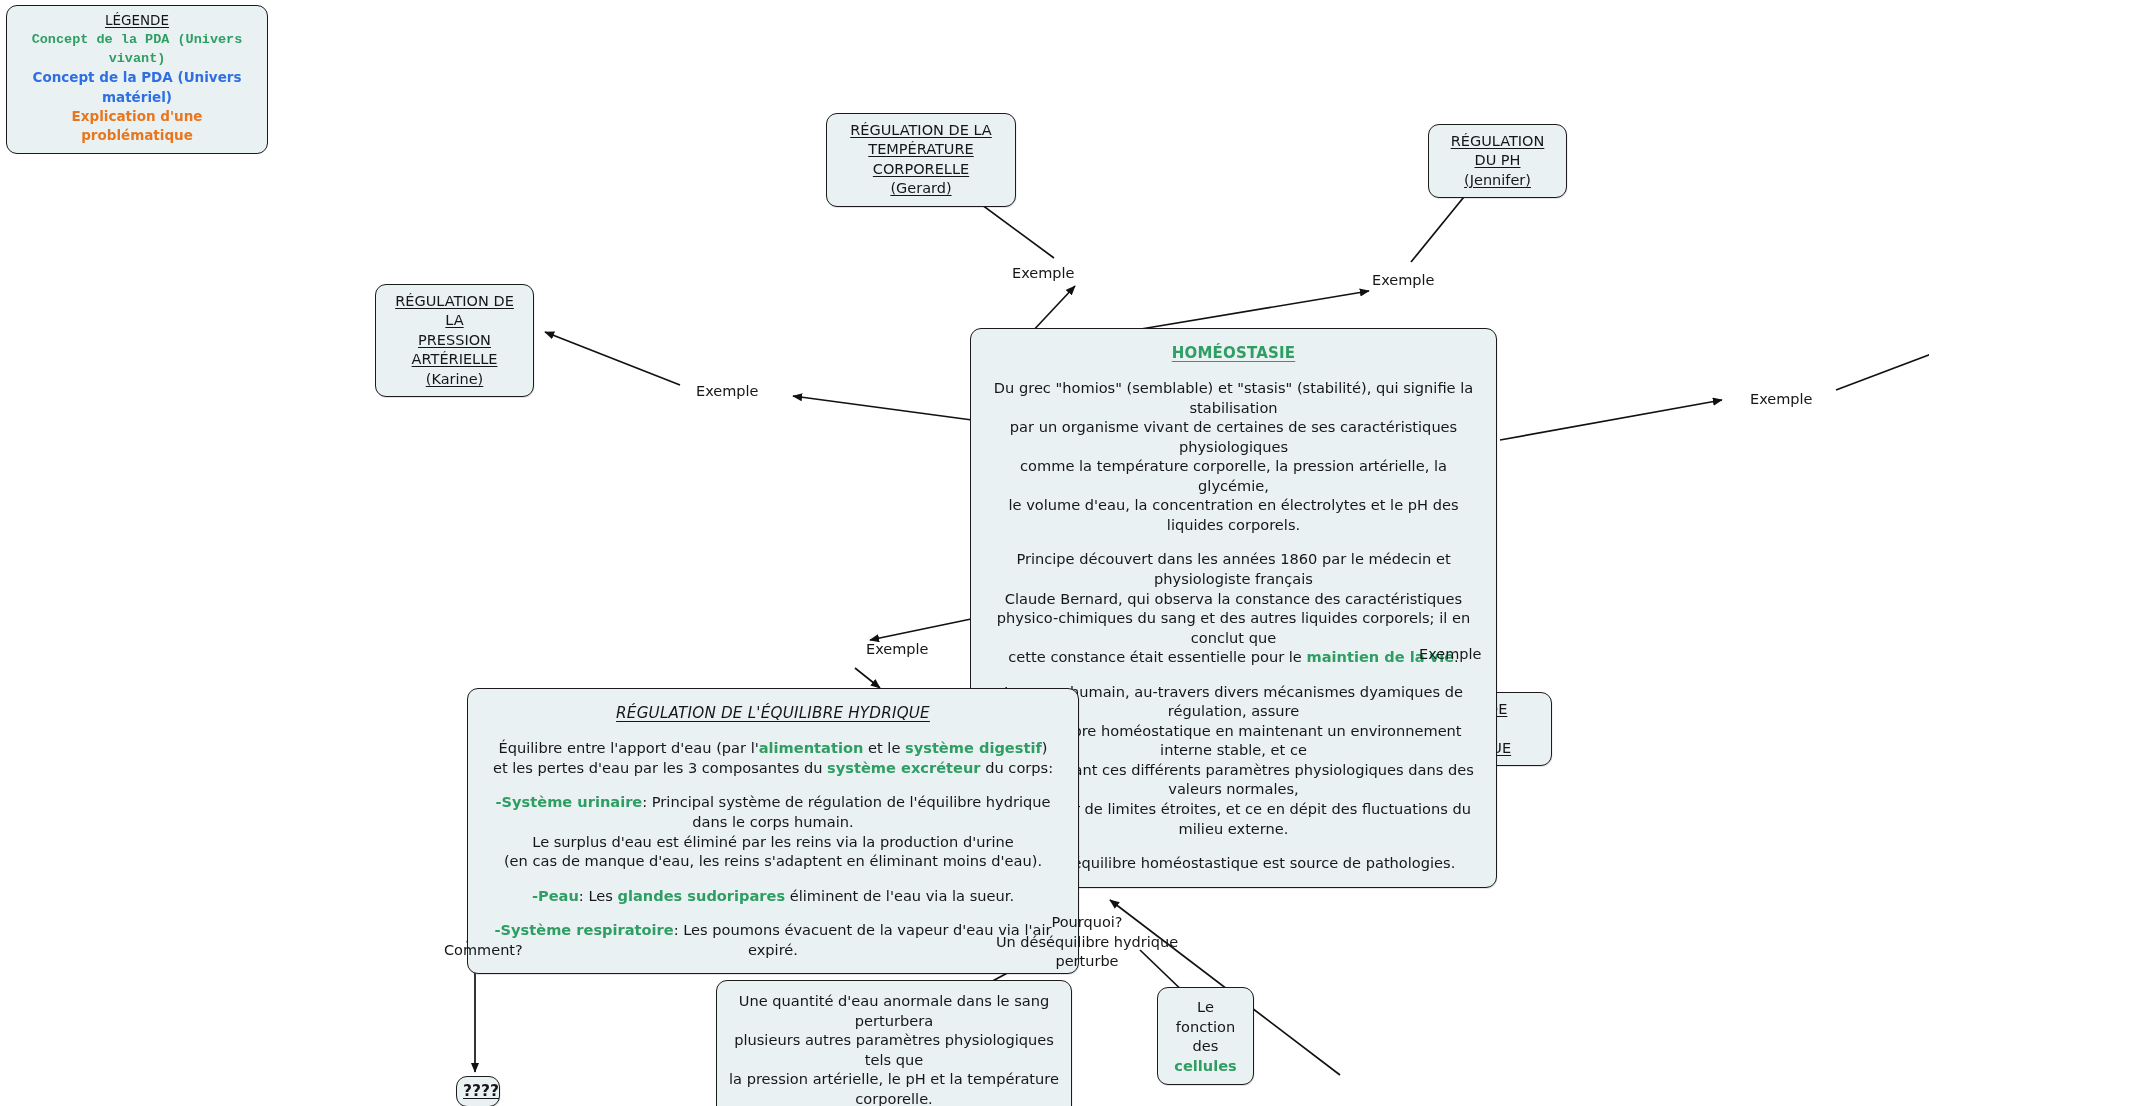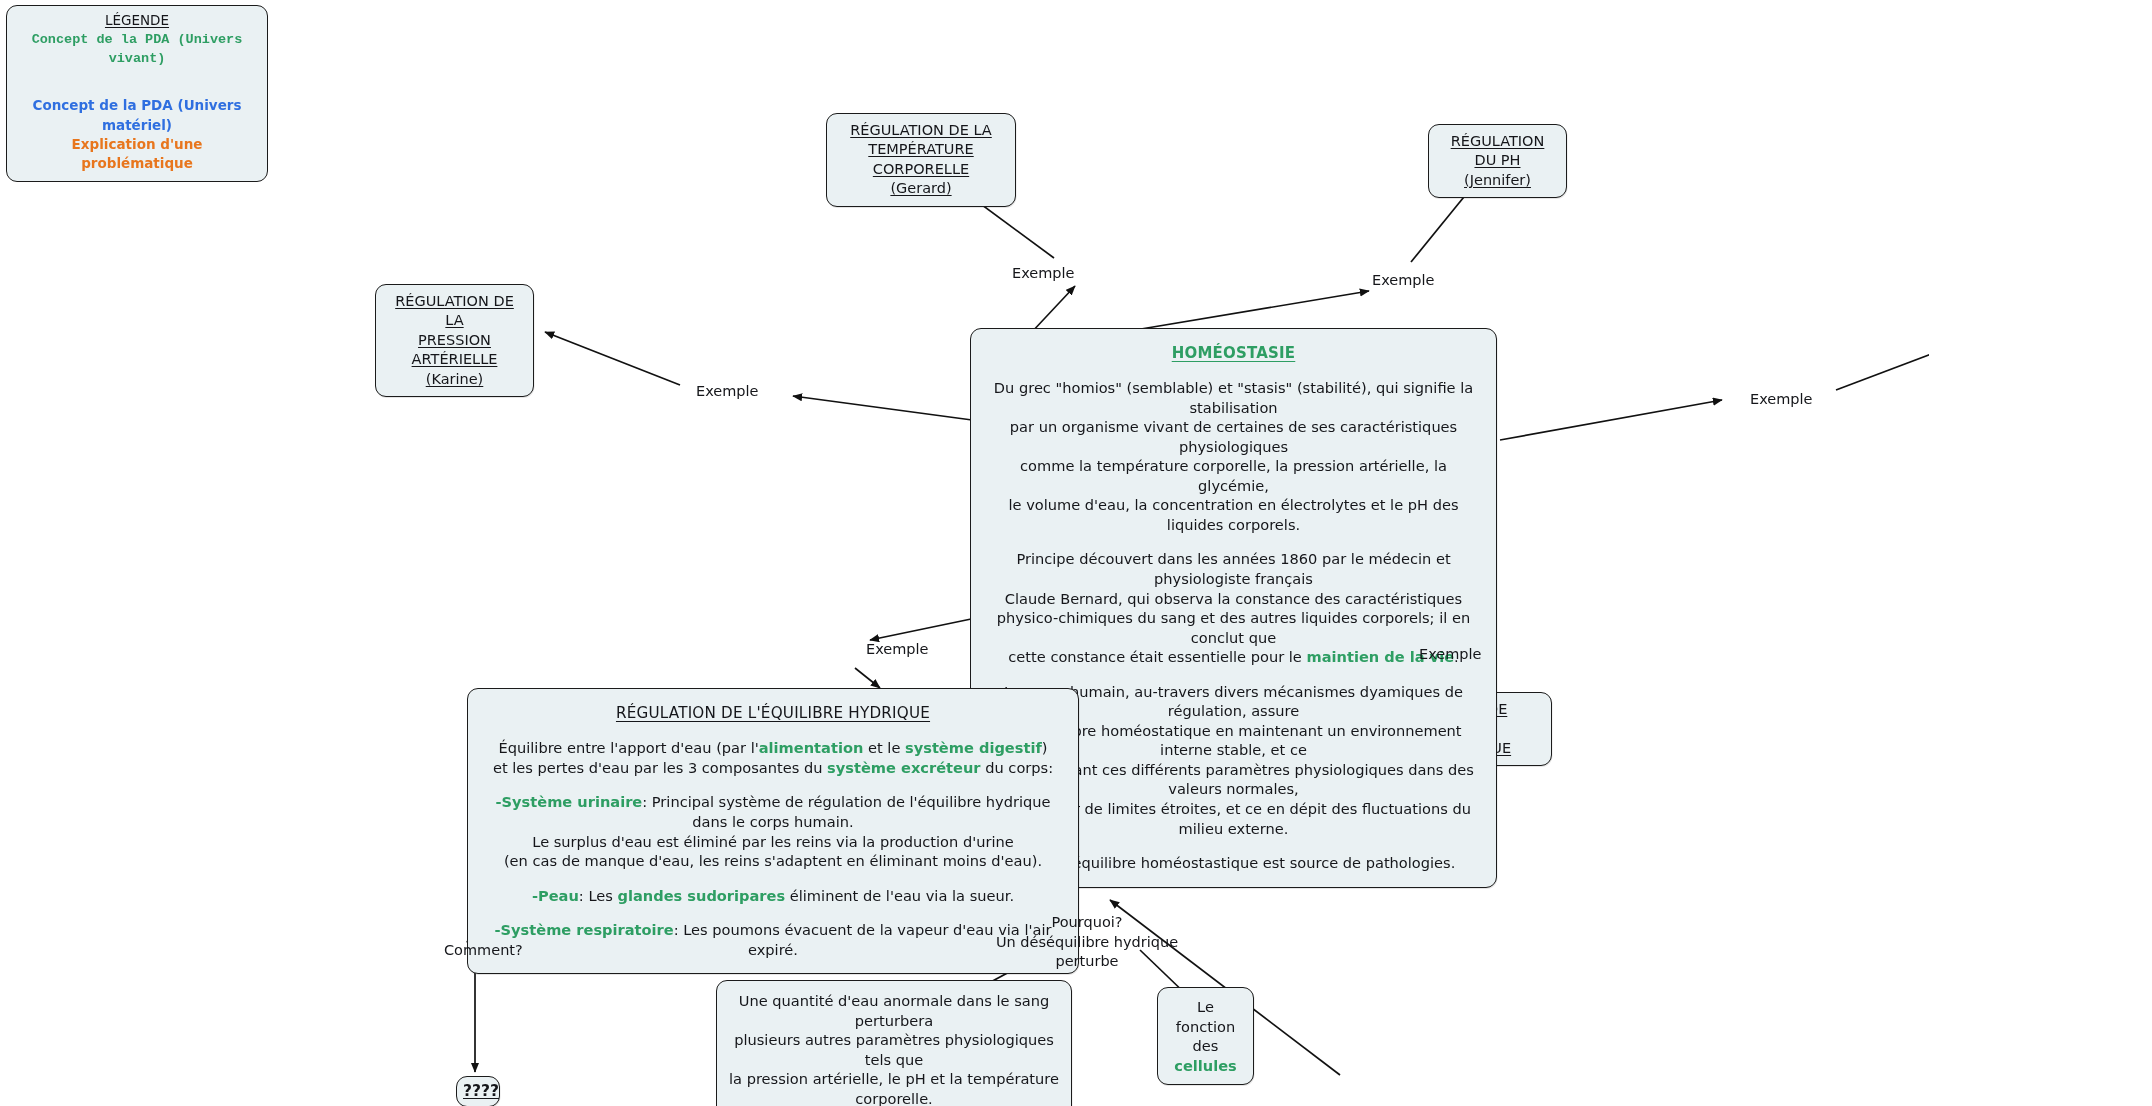--- a/index.html
+++ b/index.html
@@ -31,37 +31,37 @@
   
   .rich{font-size:14.6px;padding:14px 16px;}
   .rich .hdr{
     color:#2e9e63;
     font-weight:bold;
     text-decoration:underline;
     text-underline-offset:2.5px;
     font-size:15px;
     letter-spacing:.2px;
   }
-  .rich .hdr.plain{color:#15161a;font-weight:normal;font-size:15.2px;}
+  .rich .hdr.plain{color:#15161a;font-weight:normal;font-size:15.2px;font-style:italic;}
   .rich p{margin:0;}
   .rich .gap{height:15px;}
 
   .g{color:#2e9e63;font-weight:bold;}
   .gb{color:#2e9e63;font-weight:bold;}
 
   
   #legend{
     position:absolute;left:6px;top:5px;width:262px;
     background:#eaf1f3;border:1.6px solid #1b1b1b;border-radius:11px;
     padding:5px 8px 8px;box-sizing:border-box;text-align:center;
     font-size:13.5px;line-height:1.42;
   }
   #legend .lt{text-decoration:underline;text-underline-offset:2px;color:#15161a;font-size:13.5px;}
   #legend .l1{color:#2e9e63;font-weight:bold;font-family:Liberation Mono, monospace;}
-  #legend .l2{color:#2f6fe0;font-weight:bold;margin-top:28px;}
+  #legend .l2{color:#2f6fe0;font-weight:bold;}
   #legend .l3{color:#e8761d;font-weight:bold;}
 
   
   .elabel{
     position:absolute;font-size:14.5px;color:#15161a;
     white-space:pre-line;text-align:center;line-height:1.35;
   }
 
   .q{font-size:15.5px;font-weight:bold;text-decoration:underline;text-underline-offset:2px;}
 </style>

